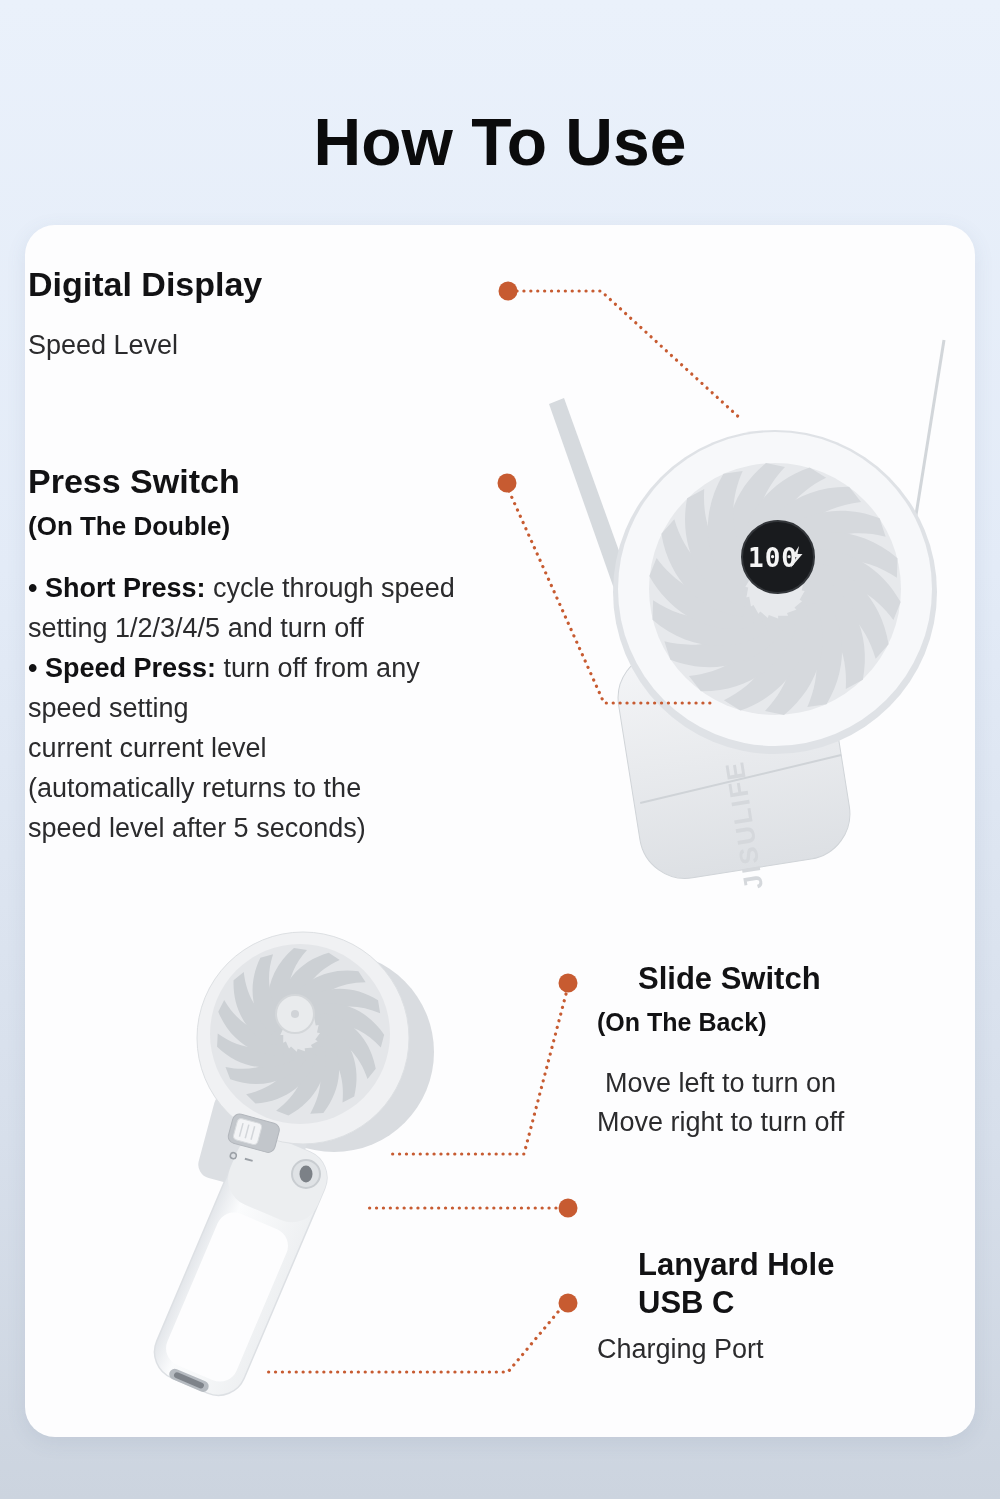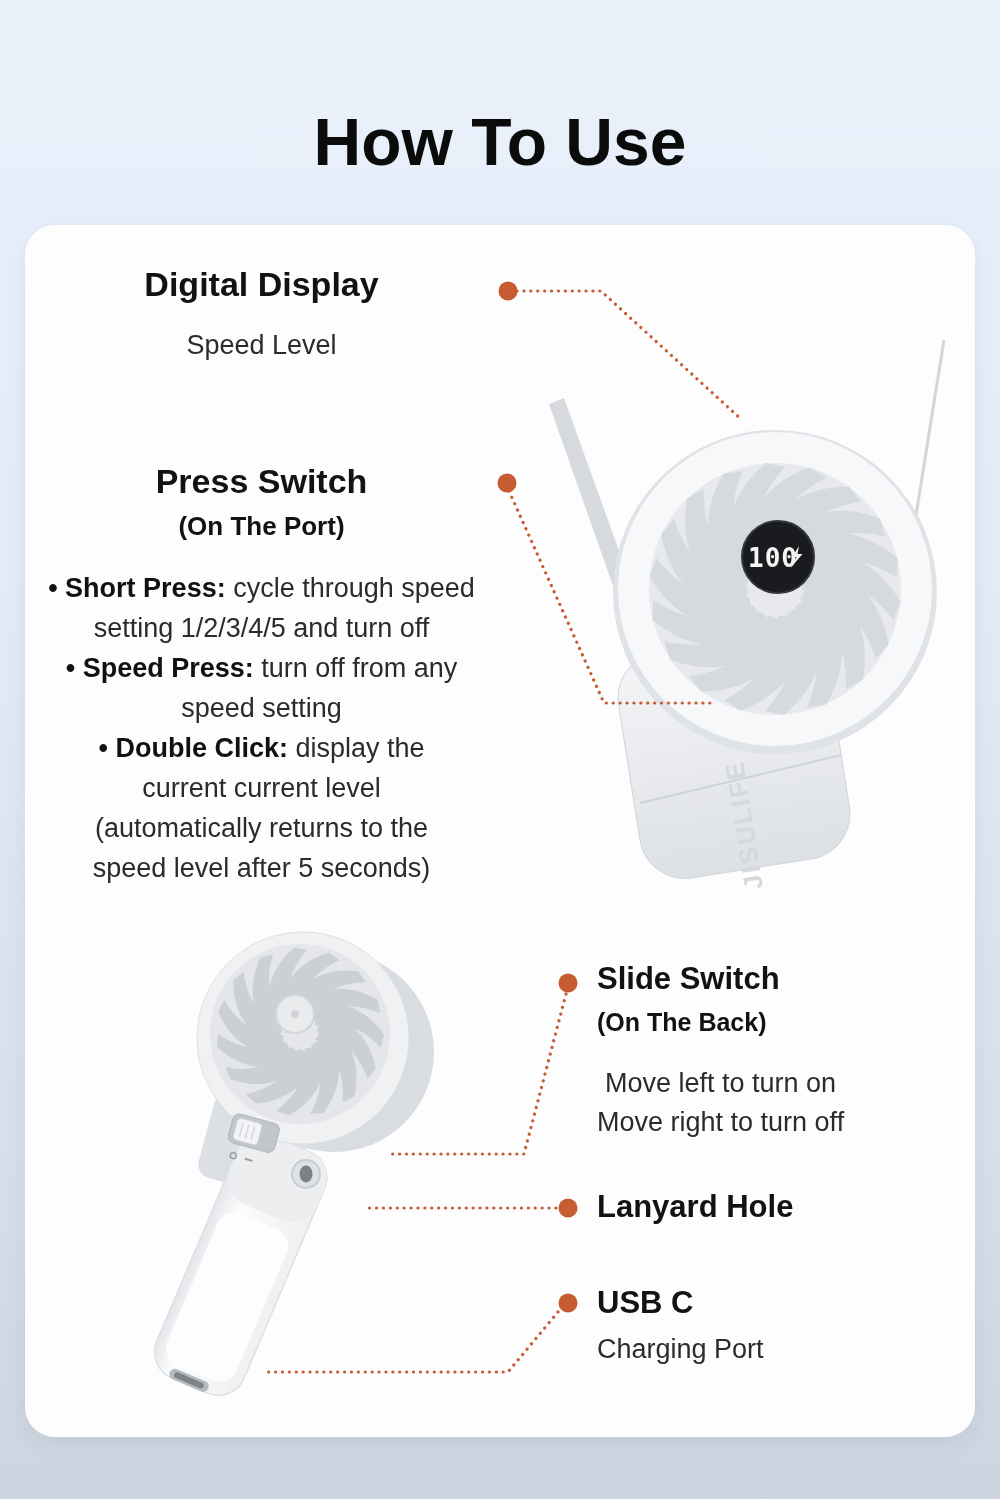--- a/index.html
+++ b/index.html
@@ -10,28 +10,28 @@
   }
   .card{
     position:absolute;left:25px;top:225px;width:950px;height:1212px;
     background:#fdfdfe;border-radius:30px;box-shadow:0 5px 20px rgba(80,100,130,.10);
   }
   .title{
     position:absolute;left:0;top:104px;width:100%;margin:0;text-align:center;
     font-size:66px;font-weight:700;color:#0b0b0c;letter-spacing:0;
   }
   .abs{position:absolute;}
-  .s1{left:40px;width:443px;text-align:center;}
+  .s1{left:28px;width:443px;text-align:left;}
   .h-big{font-size:34px;font-weight:700;color:#121214;line-height:40px;}
   .h-sub{font-size:26px;font-weight:700;color:#121214;line-height:34px;}
   .body-txt{font-size:27px;line-height:39px;color:#2b2b2d;}
   .bullets{font-size:27px;line-height:40px;color:#2b2b2d;}
   .bullets b{color:#111113;margin-top:6px;}
   .s2{left:597px;text-align:left;}
-  .h-mid{font-size:31px;font-weight:700;color:#121214;line-height:38px;}
+  .h-mid{font-size:31px;font-weight:700;color:#121214;line-height:38px;margin-left:41px;}
   .h-sub2{font-size:25px;font-weight:700;color:#121214;line-height:32px;}
   svg{position:absolute;left:0;top:0;}
   svg text{font-family:"DejaVu Sans Mono","Liberation Mono",monospace;}
   .brandtxt{font-family:"Liberation Sans",sans-serif;}
 </style>
 </head>
 <body>
 
 <div class="page">
 
@@ -183,38 +183,37 @@
     <circle cx="568" cy="1208" r="9.5" fill="#C75B31"></circle>
     <circle cx="568" cy="1303" r="9.5" fill="#C75B31"></circle>
   </svg>
 
   <div class="abs s1 h-big" style="top:264px;">Digital Display</div>
   <div class="abs s1 body-txt" style="top:326px;">
     <div>Speed Level</div>
   </div>
 
   <div class="abs s1 h-big" style="top:461px;">Press Switch</div>
-  <div class="abs s1 h-sub" style="top:509px;">(On The Port)</div>
+  <div class="abs s1 h-sub" style="top:509px;">(On The Double)</div>
 
   <div class="abs s1 bullets" style="top:568px;">
     <div><b>• Short Press:</b><span> cycle through speed</span></div>
     <div><b></b><span>setting 1/2/3/4/5 and turn off</span></div>
     <div><b>• Speed Press:</b><span> turn off from any</span></div>
     <div><b></b><span>speed setting</span></div>
-    <div><b>• Double Click:</b><span> display the</span></div>
     <div><b></b><span>current current level</span></div>
     <div><b></b><span>(automatically returns to the</span></div>
     <div><b></b><span>speed level after 5 seconds)</span></div>
   </div>
 
   <div class="abs s2 h-mid" style="top:960px;">Slide Switch</div>
   <div class="abs s2 h-sub2" style="top:1006px;">(On The Back)</div>
   <div class="abs s2 body-txt" style="top:1064px;text-align:center;">
     <div>Move left to turn on</div>
     <div>Move right to turn off</div>
   </div>
 
-  <div class="abs s2 h-mid" style="top:1188px;">Lanyard Hole</div>
+  <div class="abs s2 h-mid" style="top:1246px;">Lanyard Hole</div>
 
   <div class="abs s2 h-mid" style="top:1284px;">USB C</div>
   <div class="abs s2 body-txt" style="top:1330px;">Charging Port</div>
 
 </div>
 
 </body></html>

